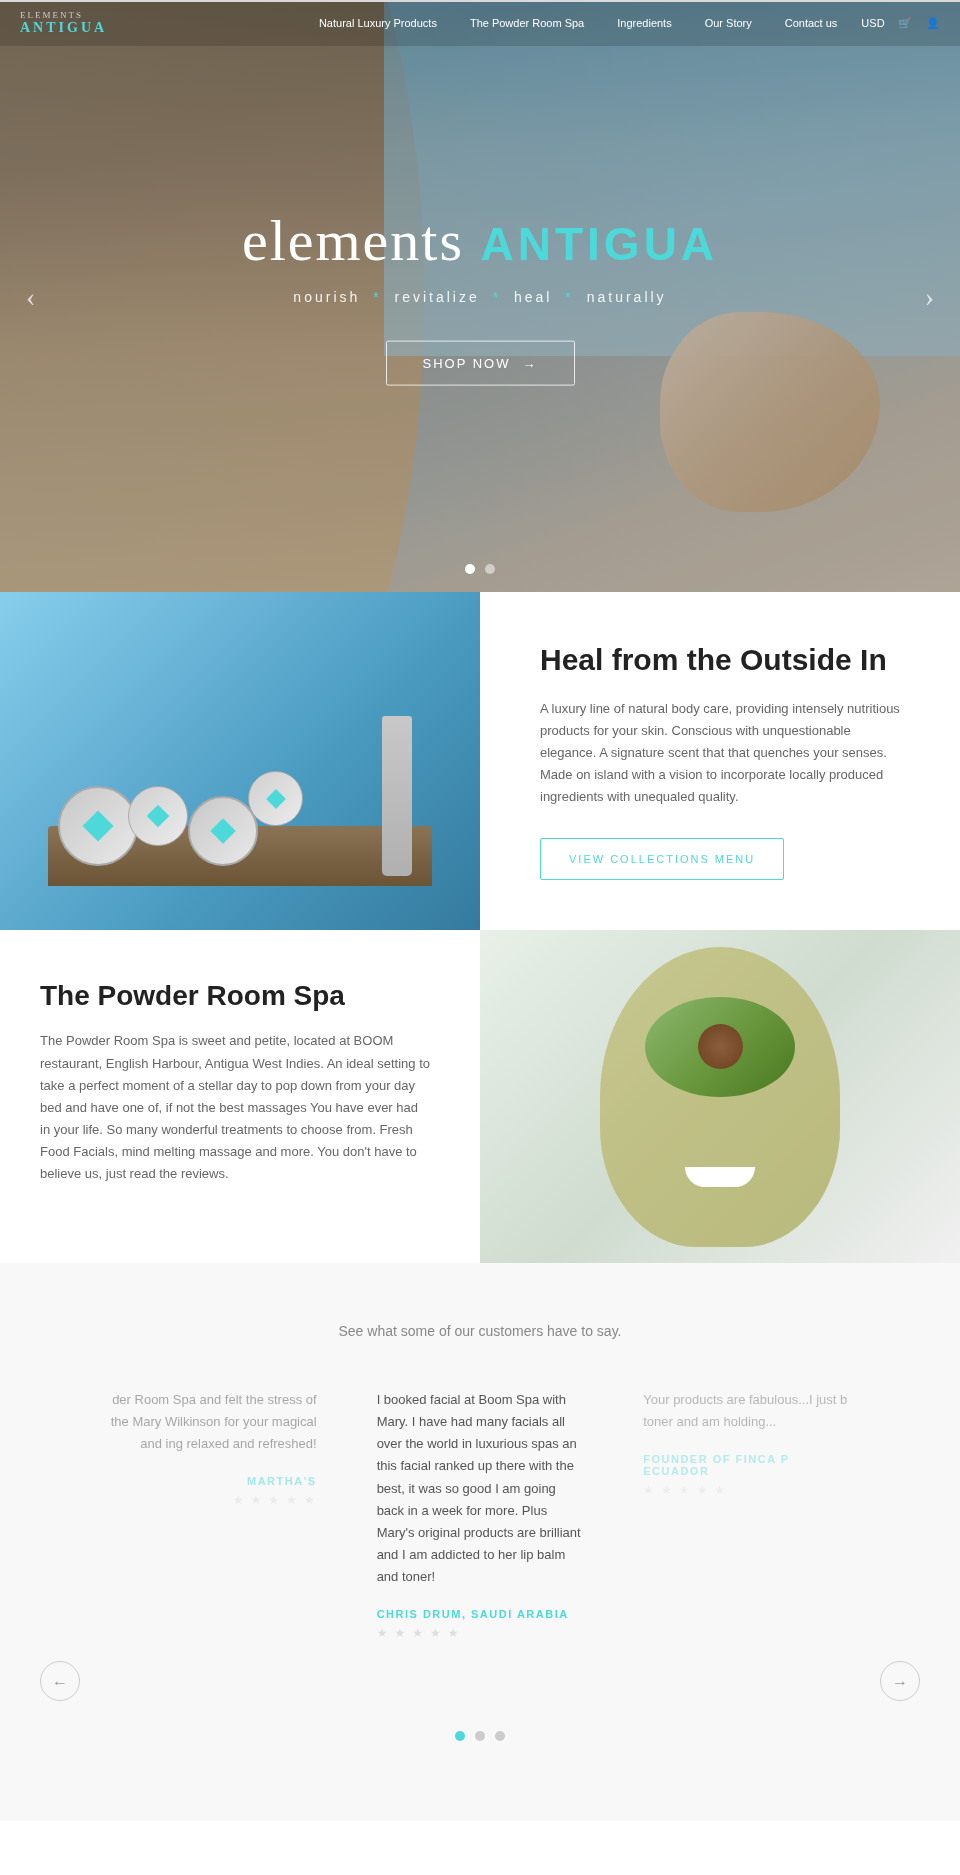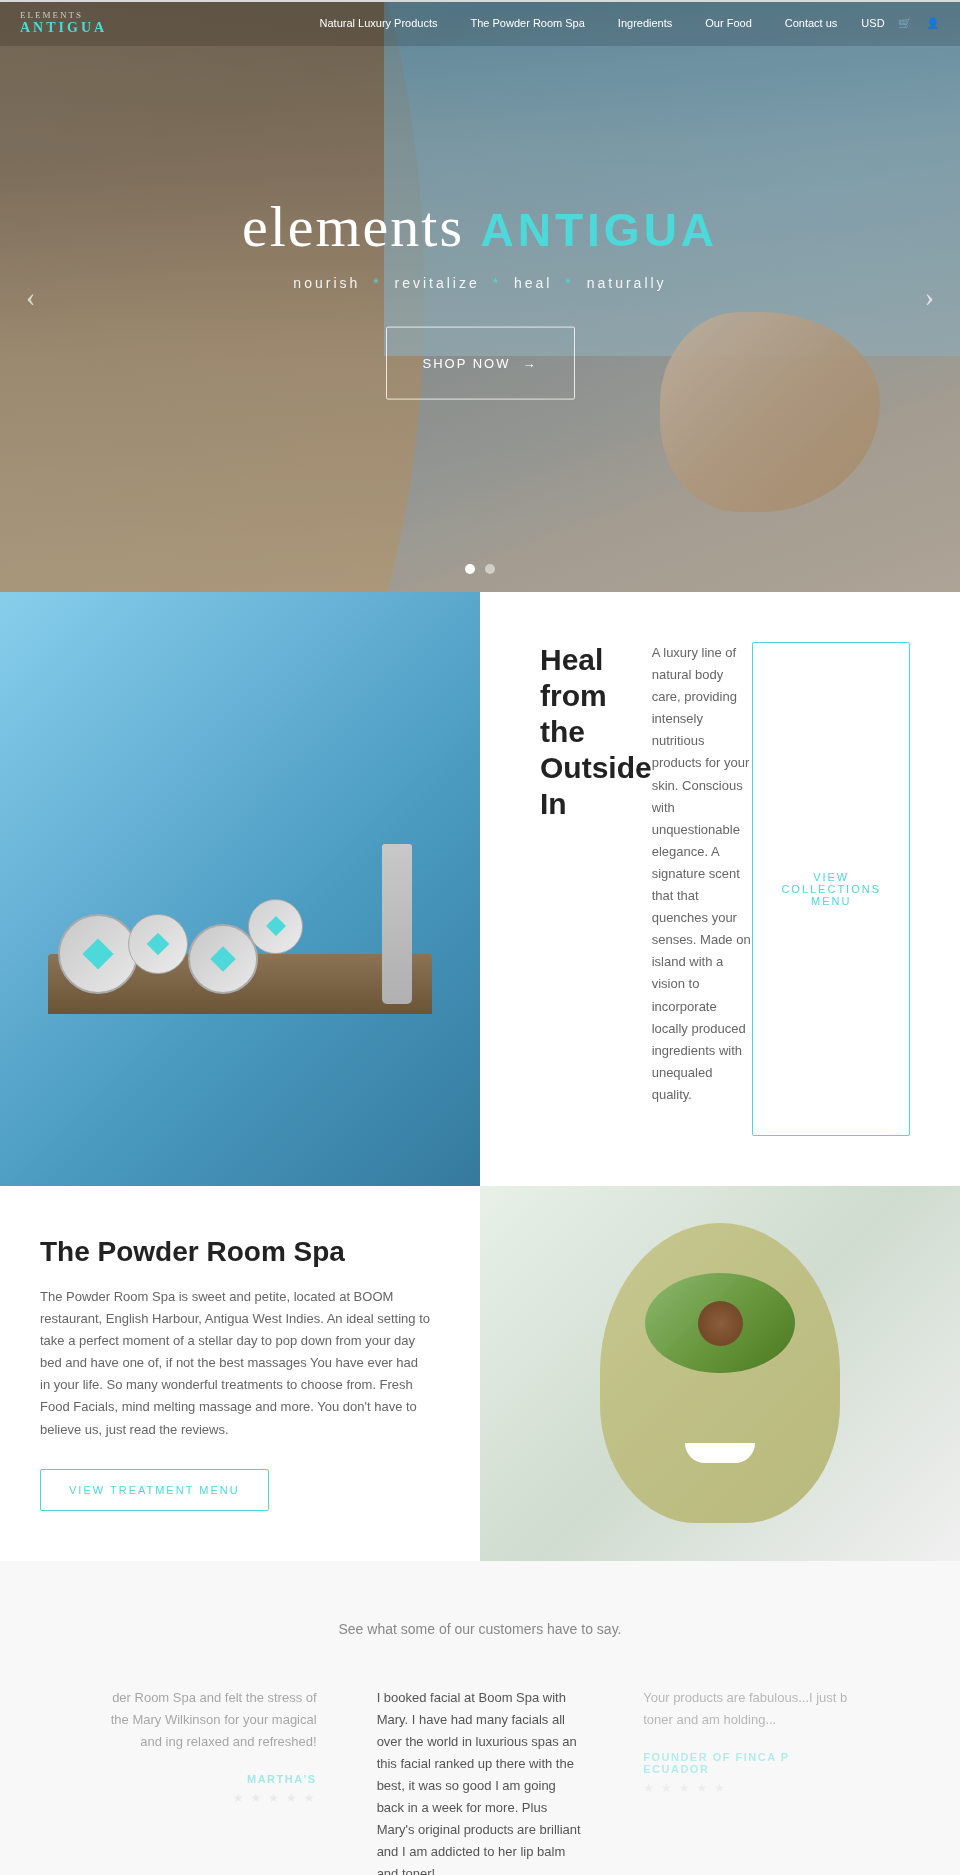--- a/index.html
+++ b/index.html
@@ -143,21 +143,21 @@
       color: rgba(255,255,255,0.9);
       font-family: Arial, sans-serif;
       margin-bottom: 36px;
     }
     .hero-subtitle span { margin: 0 6px; color: #4dd9d9; }
     .shop-now-btn {
       display: inline-flex;
       align-items: center;
       gap: 12px;
       border: 1.5px solid rgba(255,255,255,0.8);
-      padding: 28px 36px;
+      padding: 14px 36px;
       color: #fff;
       font-size: 13px;
       letter-spacing: 2px;
       text-transform: uppercase;
       font-family: Arial, sans-serif;
       cursor: pointer;
       background: transparent;
       border-radius: 2px;
       transition: background 0.2s;
     }
@@ -280,21 +280,21 @@
       left: 0;
       right: 0;
       height: 60px;
       background: linear-gradient(180deg, #8b7355 0%, #6b5535 100%);
       border-radius: 4px 4px 0 0;
     }
     .col-text {
       width: 50%;
       padding: 50px 50px 50px 60px;
       display: flex;
-      flex-direction: row;
+      flex-direction: column;
       justify-content: center;
     }
     .col-text h2 {
       font-size: 30px;
       font-weight: 700;
       color: #222;
       margin-bottom: 20px;
       font-family: Arial, sans-serif;
       line-height: 1.2;
     }
@@ -515,21 +515,21 @@
     <li>
         <a href="#">Natural Luxury Products</a>
       </li>
     <li>
         <a href="#">The Powder Room Spa</a>
       </li>
     <li>
         <a href="#">Ingredients</a>
       </li>
     <li>
-        <a href="#">Our Food</a>
+        <a href="#">Our Story</a>
       </li>
     <li>
         <a href="#">Contact us</a>
       </li>
   </ul>
   <div class="nav-right">
     <span>USD</span>
     <span class="nav-icon">🛒</span>
     <span class="nav-icon">👤</span>
   </div>
@@ -590,23 +590,20 @@
     <button class="outline-btn">
       <span>VIEW COLLECTIONS MENU</span>
     </button>
   </div>
 </div>
 
 <div class="spa-section">
   <div class="spa-text-col">
     <h2>The Powder Room Spa</h2>
     <p>The Powder Room Spa is sweet and petite, located at BOOM restaurant, English Harbour, Antigua West Indies. An ideal setting to take a perfect moment of a stellar day to pop down from your day bed and have one of, if not the best massages You have ever had in your life. So many wonderful treatments to choose from. Fresh Food Facials, mind melting massage and more. You don't have to believe us, just read the reviews.</p>
-    <button class="outline-btn">
-      <span>VIEW TREATMENT MENU</span>
-    </button>
   </div>
   <div class="spa-image-col">
     <div class="avocado-bg">
       <div class="face-shape">
         <div class="face-mask-overlay"></div>
         <div class="avocado-circle">
           <div class="avocado-seed"></div>
         </div>
         <div class="smile"></div>
       </div>

